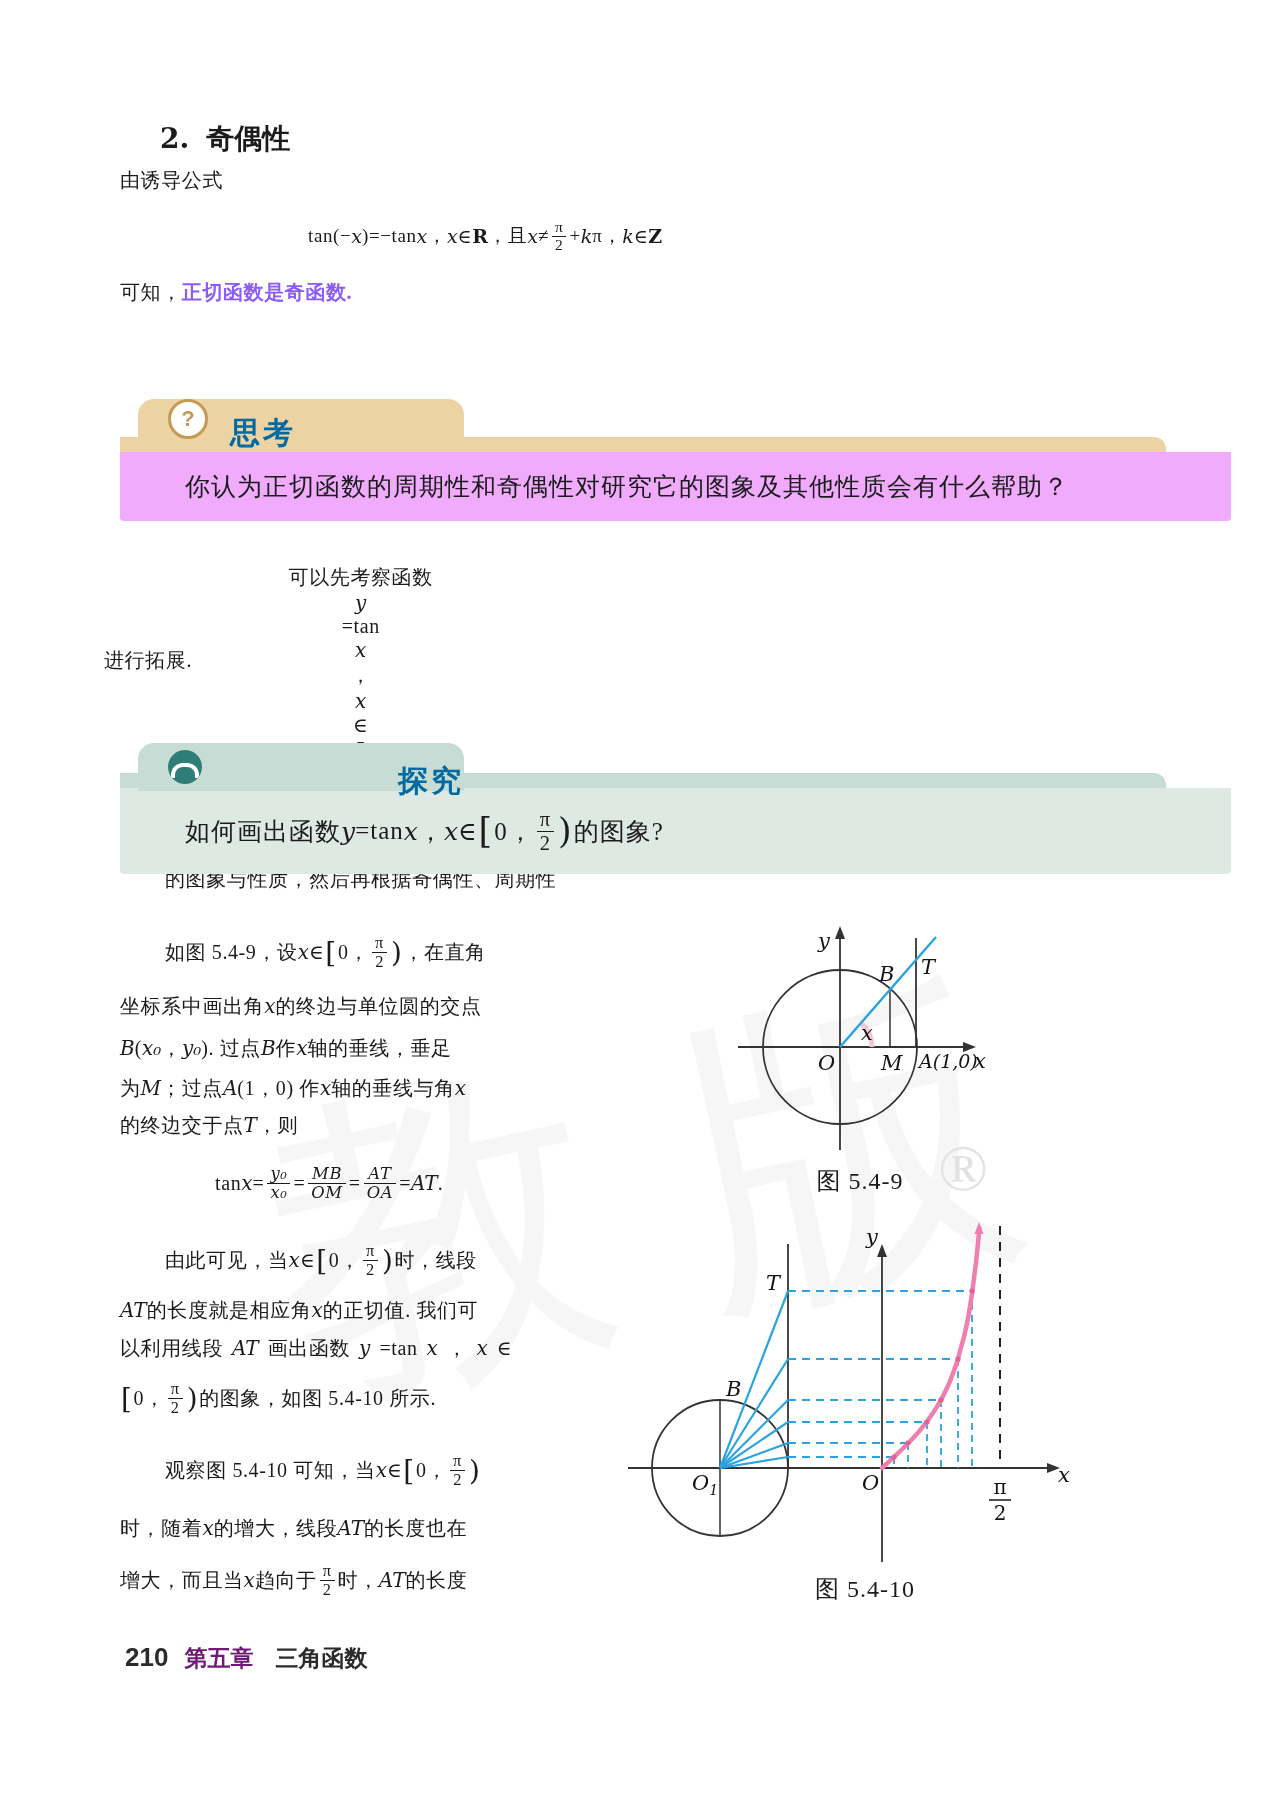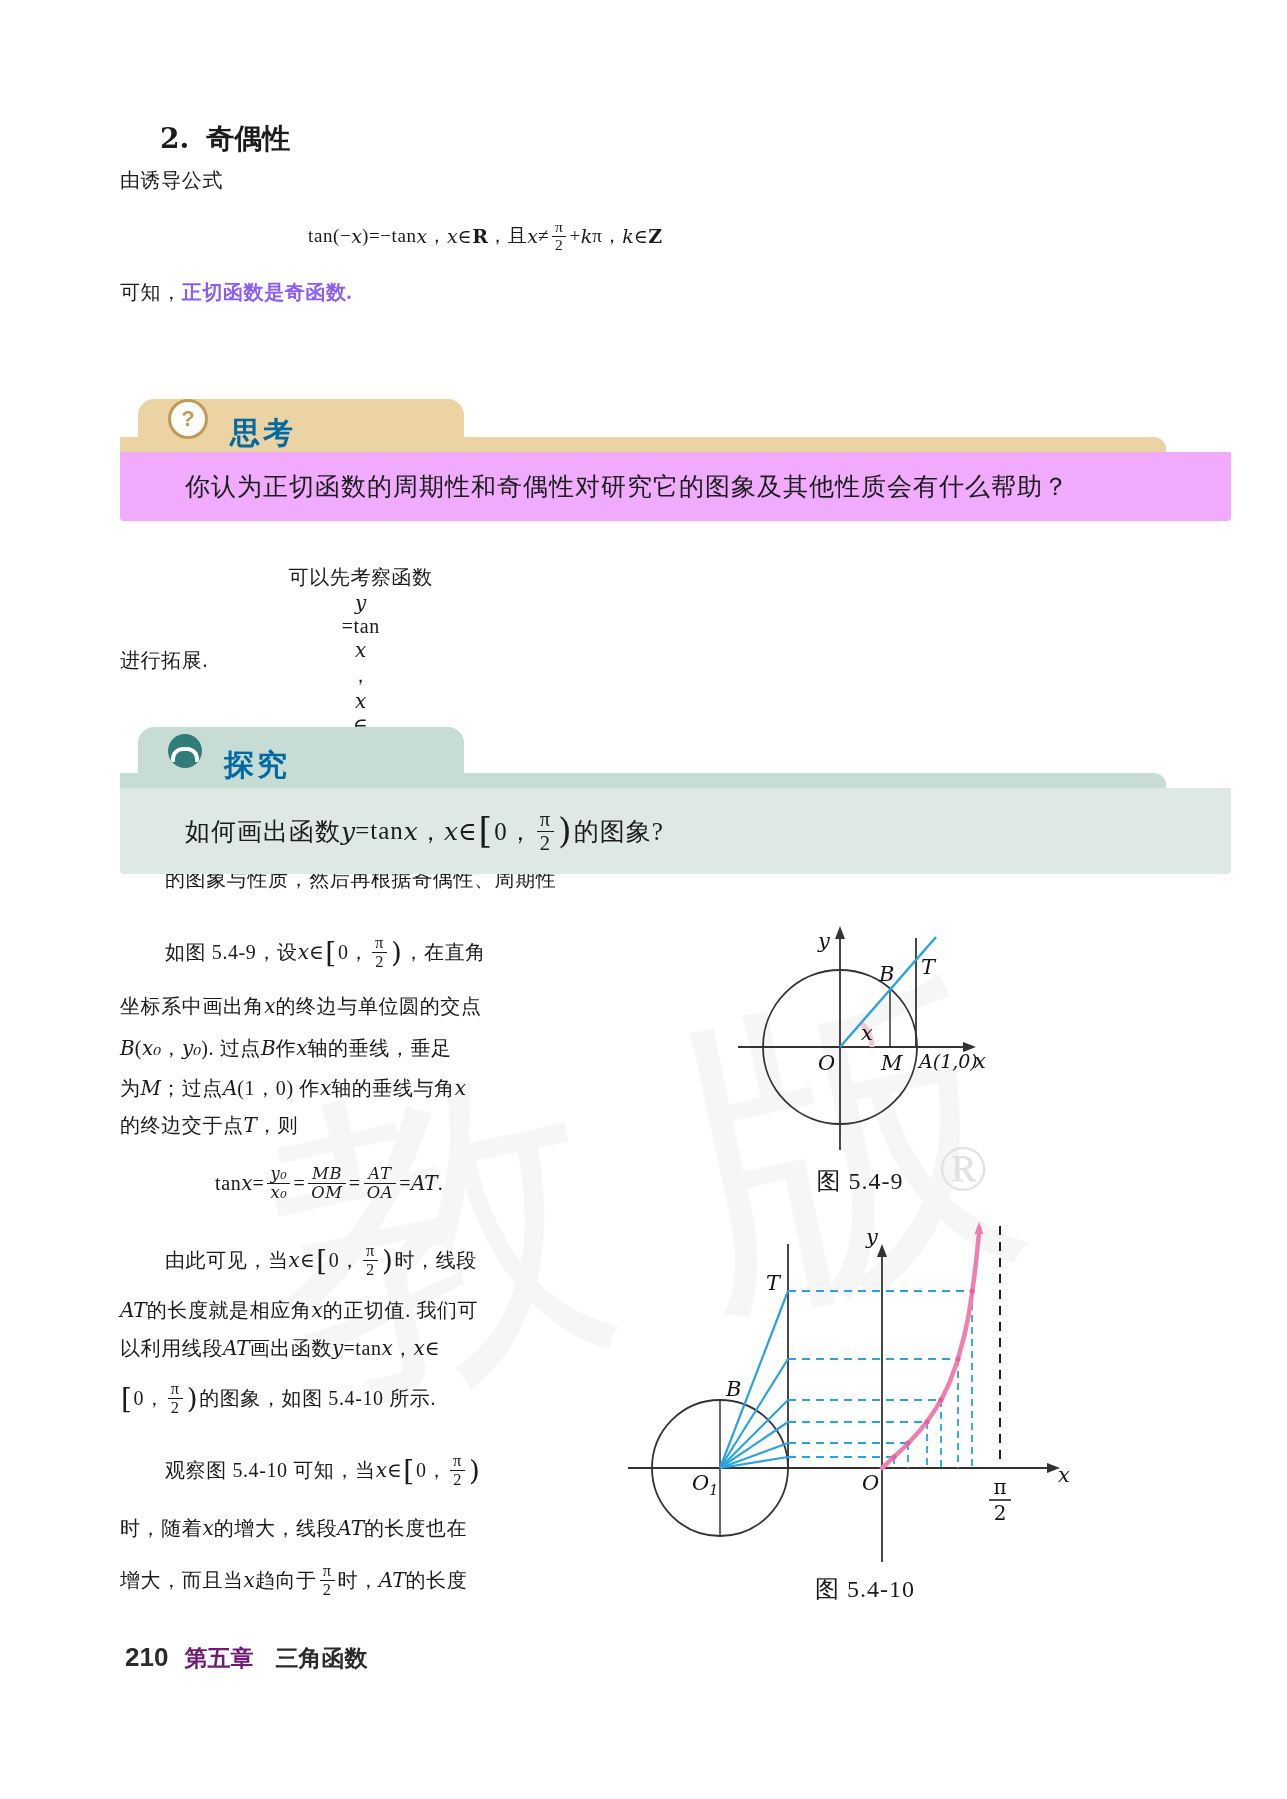--- a/index.html
+++ b/index.html
@@ -32,21 +32,21 @@
   .strip{position:absolute;left:120px;width:1046px;height:15px;z-index:2;}
   .boxbody{position:absolute;left:120px;width:1046px;display:flex;align-items:center;z-index:2;}
   .boxbody .q{font-size:25px;letter-spacing:1px;}
 
   .think-tab{top:399px;height:40px;background:#ecd3a4;border-radius:16px 16px 0 0;}
   .think-badge{background:#fff;border:3px solid #c59a55;color:#c59a55;
                font:bold 22px "Liberation Sans",sans-serif;}
   .think-strip{top:437px;background:#ecd3a4;border-radius:0 12px 0 0;}
   .think-body{top:452px;height:69px;background:#f0abfc;padding-left:65px;border-radius:0 0 4px 4px;}
 
-  .explore-tab{top:727px;height:48px;background:#c6dcd4;border-radius:16px 16px 0 0;}
+  .explore-tab{top:743px;height:48px;background:#c6dcd4;border-radius:16px 16px 0 0;justify-content:space-between;}
   .explore-badge{background:#2e7d78;position:relative;overflow:hidden;}
   .explore-strip{top:773px;background:#c6dcd4;border-radius:0 12px 0 0;}
   .explore-body{top:788px;height:86px;background:#dfe9e4;padding-left:65px;border-radius:0 0 4px 4px;}
   .arch{width:20px;height:11px;border:4px solid #fff;border-bottom:none;
         border-radius:12px 12px 0 0;margin-top:6px;}
 
   .caption{position:absolute;text-align:center;font-size:24px;letter-spacing:1px;z-index:2;}
 
   .footer{position:absolute;left:125px;top:1642px;display:flex;align-items:baseline;z-index:2;
           font-family:"Liberation Sans","DejaVu Sans",sans-serif;}
@@ -128,21 +128,21 @@
       <span class="tx">∈</span>
       <span class="bigbr">[</span>
       <span class="tx">0，</span>
       <span class="frac">
         <span class="num">π</span>
         <span class="den">2</span>
       </span>
       <span class="bigbr">)</span>
       <span class="tx">的图象与性质，然后再根据奇偶性、周期性</span>
     </div>
-  <div class="tline" style="left:120px;top:630px;">
+  <div class="tline" style="left:104px;top:630px;">
     <span>进行拓展.</span>
   </div>
 
   <div class="tab explore-tab">
     <span class="badge explore-badge">
       <span class="arch"></span>
     </span>
     <span class="title">探究</span>
   </div>
   <div class="strip explore-strip"></div>
@@ -245,21 +245,21 @@
       </span>
       <span class="bigbr">)</span>
       <span class="tx"> 时，线段</span>
     </div>
   <div class="tline" style="left:120px;top:1280px;">
       <span class="m">AT</span>
       <span class="tx"> 的长度就是相应角 </span>
       <span class="m">x</span>
       <span class="tx"> 的正切值. 我们可</span>
     </div>
-  <div class="tline" style="left:120px;top:1318px;">
+  <div class="tline" style="left:120px;top:1318px;gap:9px;">
       <span class="tx">以利用线段 </span>
       <span class="m">AT</span>
       <span class="tx"> 画出函数 </span>
       <span class="m">y</span>
       <span class="tx">=tan </span>
       <span class="m">x</span>
       <span class="tx">，</span>
       <span class="m">x</span>
       <span class="tx">∈</span>
     </div>

